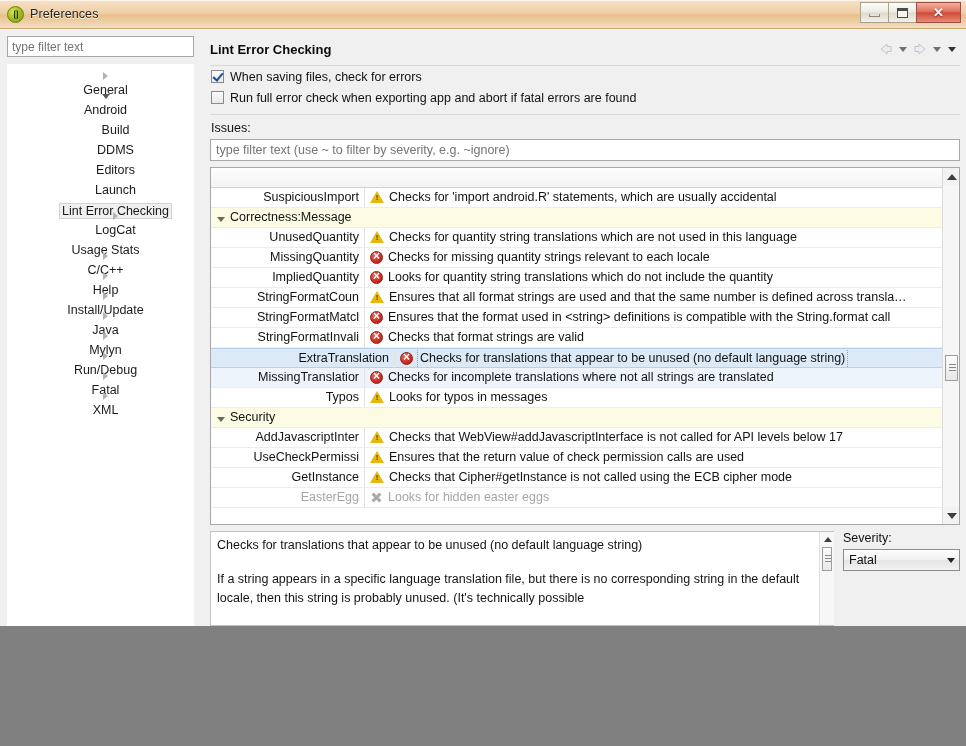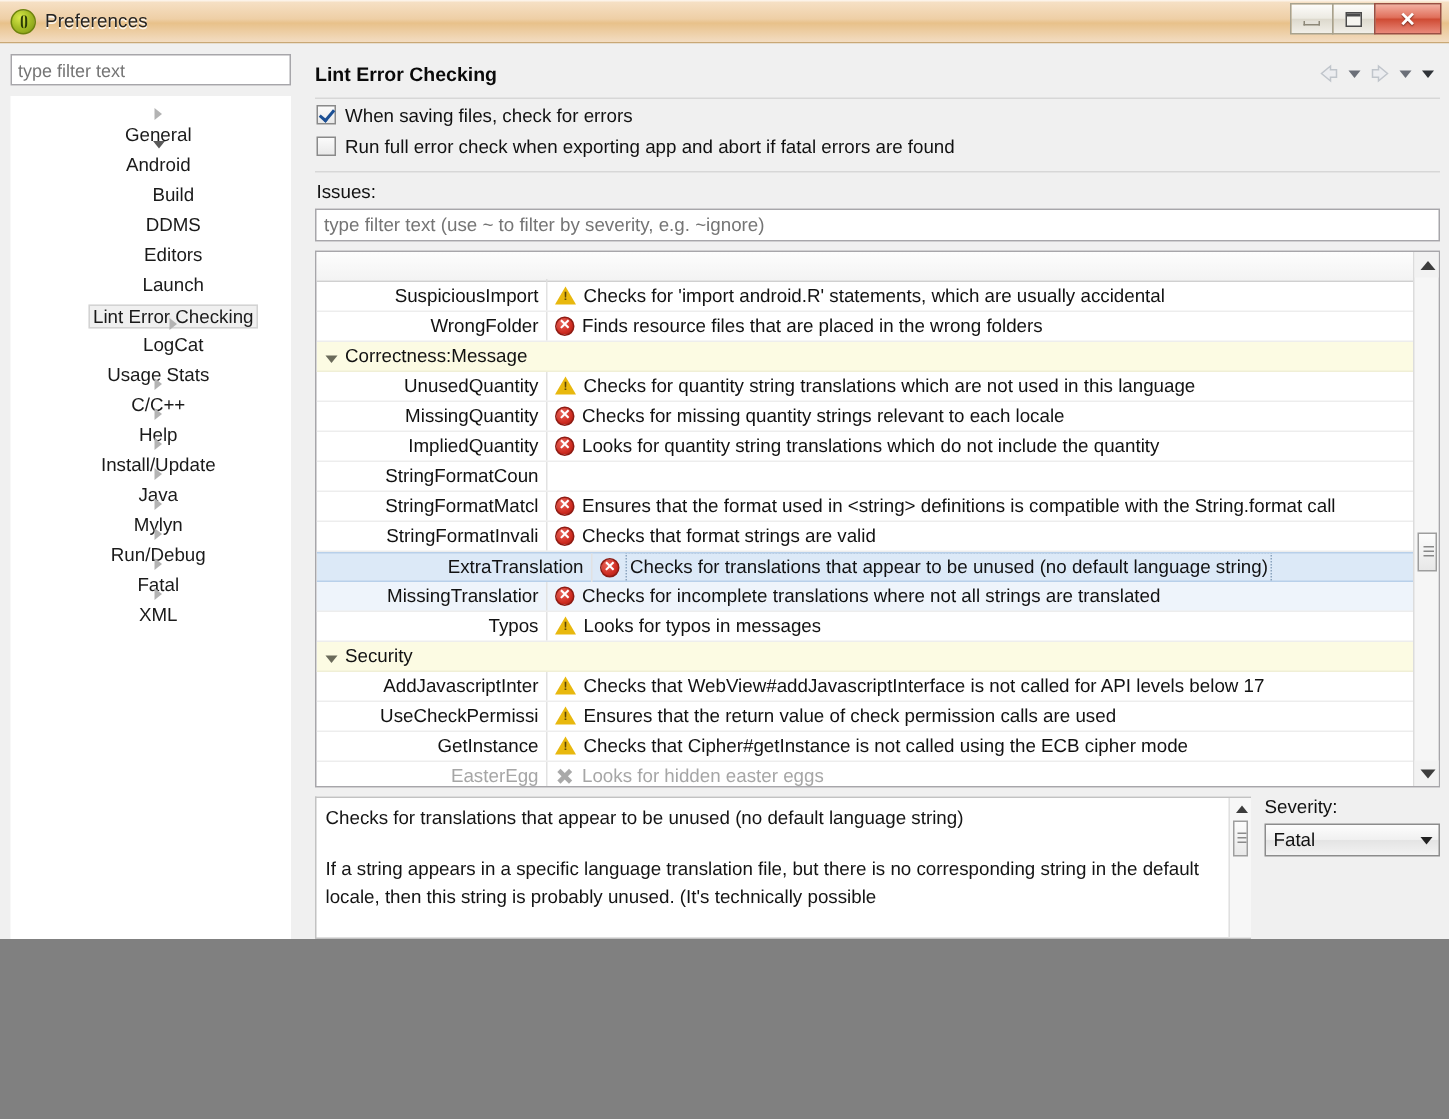--- a/index.html
+++ b/index.html
@@ -690,27 +690,20 @@
             <div class="th name">Name</div>
           </div>
           <div id="tbody">
               <div class="trow">
                 <div class="cell-id">SuspiciousImport</div>
                 <div class="cell-name">
                   <span class="sicon warn"></span>
                   <span class="nametext">Checks for 'import android.R' statements, which are usually accidental</span>
                 </div>
               </div>
-              <div class="trow">
-                <div class="cell-id">WrongFolder</div>
-                <div class="cell-name">
-                  <span class="sicon err"></span>
-                  <span class="nametext">Finds resource files that are placed in the wrong folders</span>
-                </div>
-              </div>
               <div class="trow category">
                 <div class="cell-id">
                   <span class="cat-arrow"></span>
                   <span>Correctness:Message</span>
                 </div>
                 <div class="cell-name">
                   <span class="nametext"></span>
                 </div>
               </div>
               <div class="trow">
@@ -729,20 +722,24 @@
               </div>
               <div class="trow">
                 <div class="cell-id">ImpliedQuantity</div>
                 <div class="cell-name">
                   <span class="sicon err"></span>
                   <span class="nametext">Looks for quantity string translations which do not include the quantity</span>
                 </div>
               </div>
               <div class="trow">
                 <div class="cell-id">StringFormatCoun</div>
+                <div class="cell-name">
+                  <span class="sicon warn"></span>
+                  <span class="nametext">Ensures that all format strings are used and that the same number is defined across transla…</span>
+                </div>
               </div>
               <div class="trow">
                 <div class="cell-id">StringFormatMatcl</div>
                 <div class="cell-name">
                   <span class="sicon err"></span>
                   <span class="nametext">Ensures that the format used in &lt;string&gt; definitions is compatible with the String.format call</span>
                 </div>
               </div>
               <div class="trow">
                 <div class="cell-id">StringFormatInvali</div>

